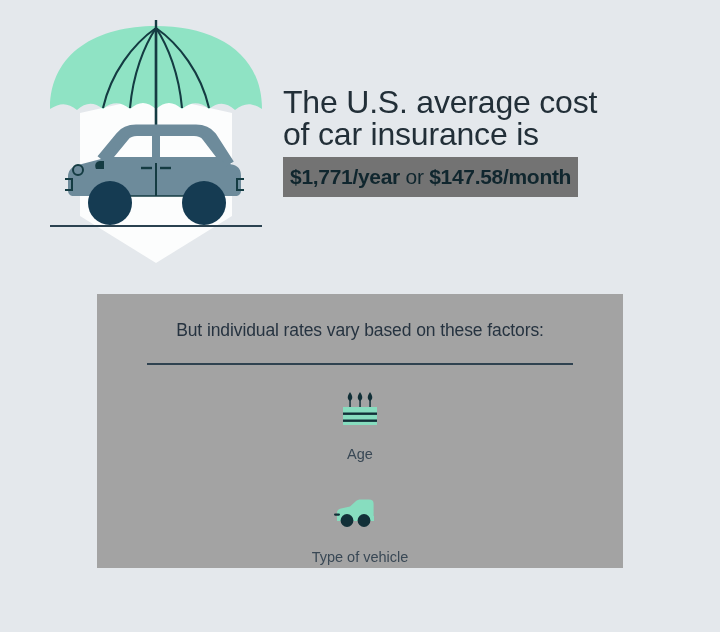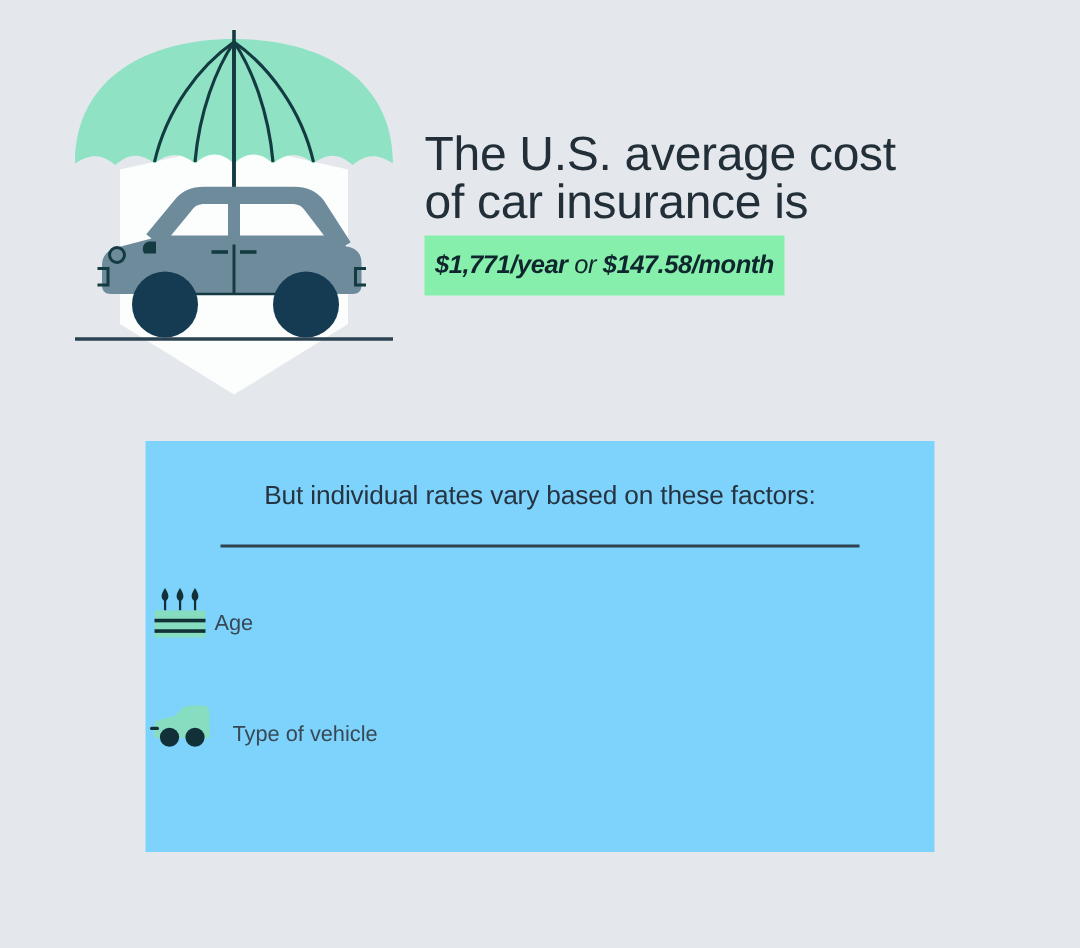--- a/index.html
+++ b/index.html
@@ -41,42 +41,41 @@
   .hl-line {
     font-size: 32px;
     line-height: 32px;
     color: #222f38;
     letter-spacing: -0.2px;
     white-space: nowrap;
   }
   #hl-highlight {
     display: inline-block;
     margin-top: 7px;
-    background: #86efac;
+    background: #737373;
     color: #10262e;
-    font-size: 17px;
+    font-size: 21px;
     line-height: 31px;
     font-weight: bold;
     padding: 4px 7px 5px 7px;
     letter-spacing: -0.3px;
     white-space: nowrap;
-    font-style: italic;
   }
   #hl-highlight .light {
     font-weight: normal;
   }
 
   
   #factors-card {
     position: absolute;
     left: 97px;
     top: 294px;
     width: 526px;
     height: 274px;
-    background: #7dd3fc;
+    background: #a3a3a3;
     box-sizing: border-box;
   }
   #factors-title {
     text-align: center;
     font-size: 17.5px;
     color: #263340;
     padding-top: 26px;
     letter-spacing: -0.1px;
   }
   #factors-rule {
@@ -89,21 +88,21 @@
     display: flex;
     margin-top: 22px;
   }
   .factor-row.second {
     margin-top: 28px;
     gap: 44px;
   }
   .factor {
     flex: 1;
     display: flex;
-    flex-direction: row;
+    flex-direction: column;
     align-items: center;
   }
   .factor-icon {
     height: 46px;
     display: flex;
     align-items: center;
     justify-content: center;
   }
   .factor-label {
     margin-top: 13px;

